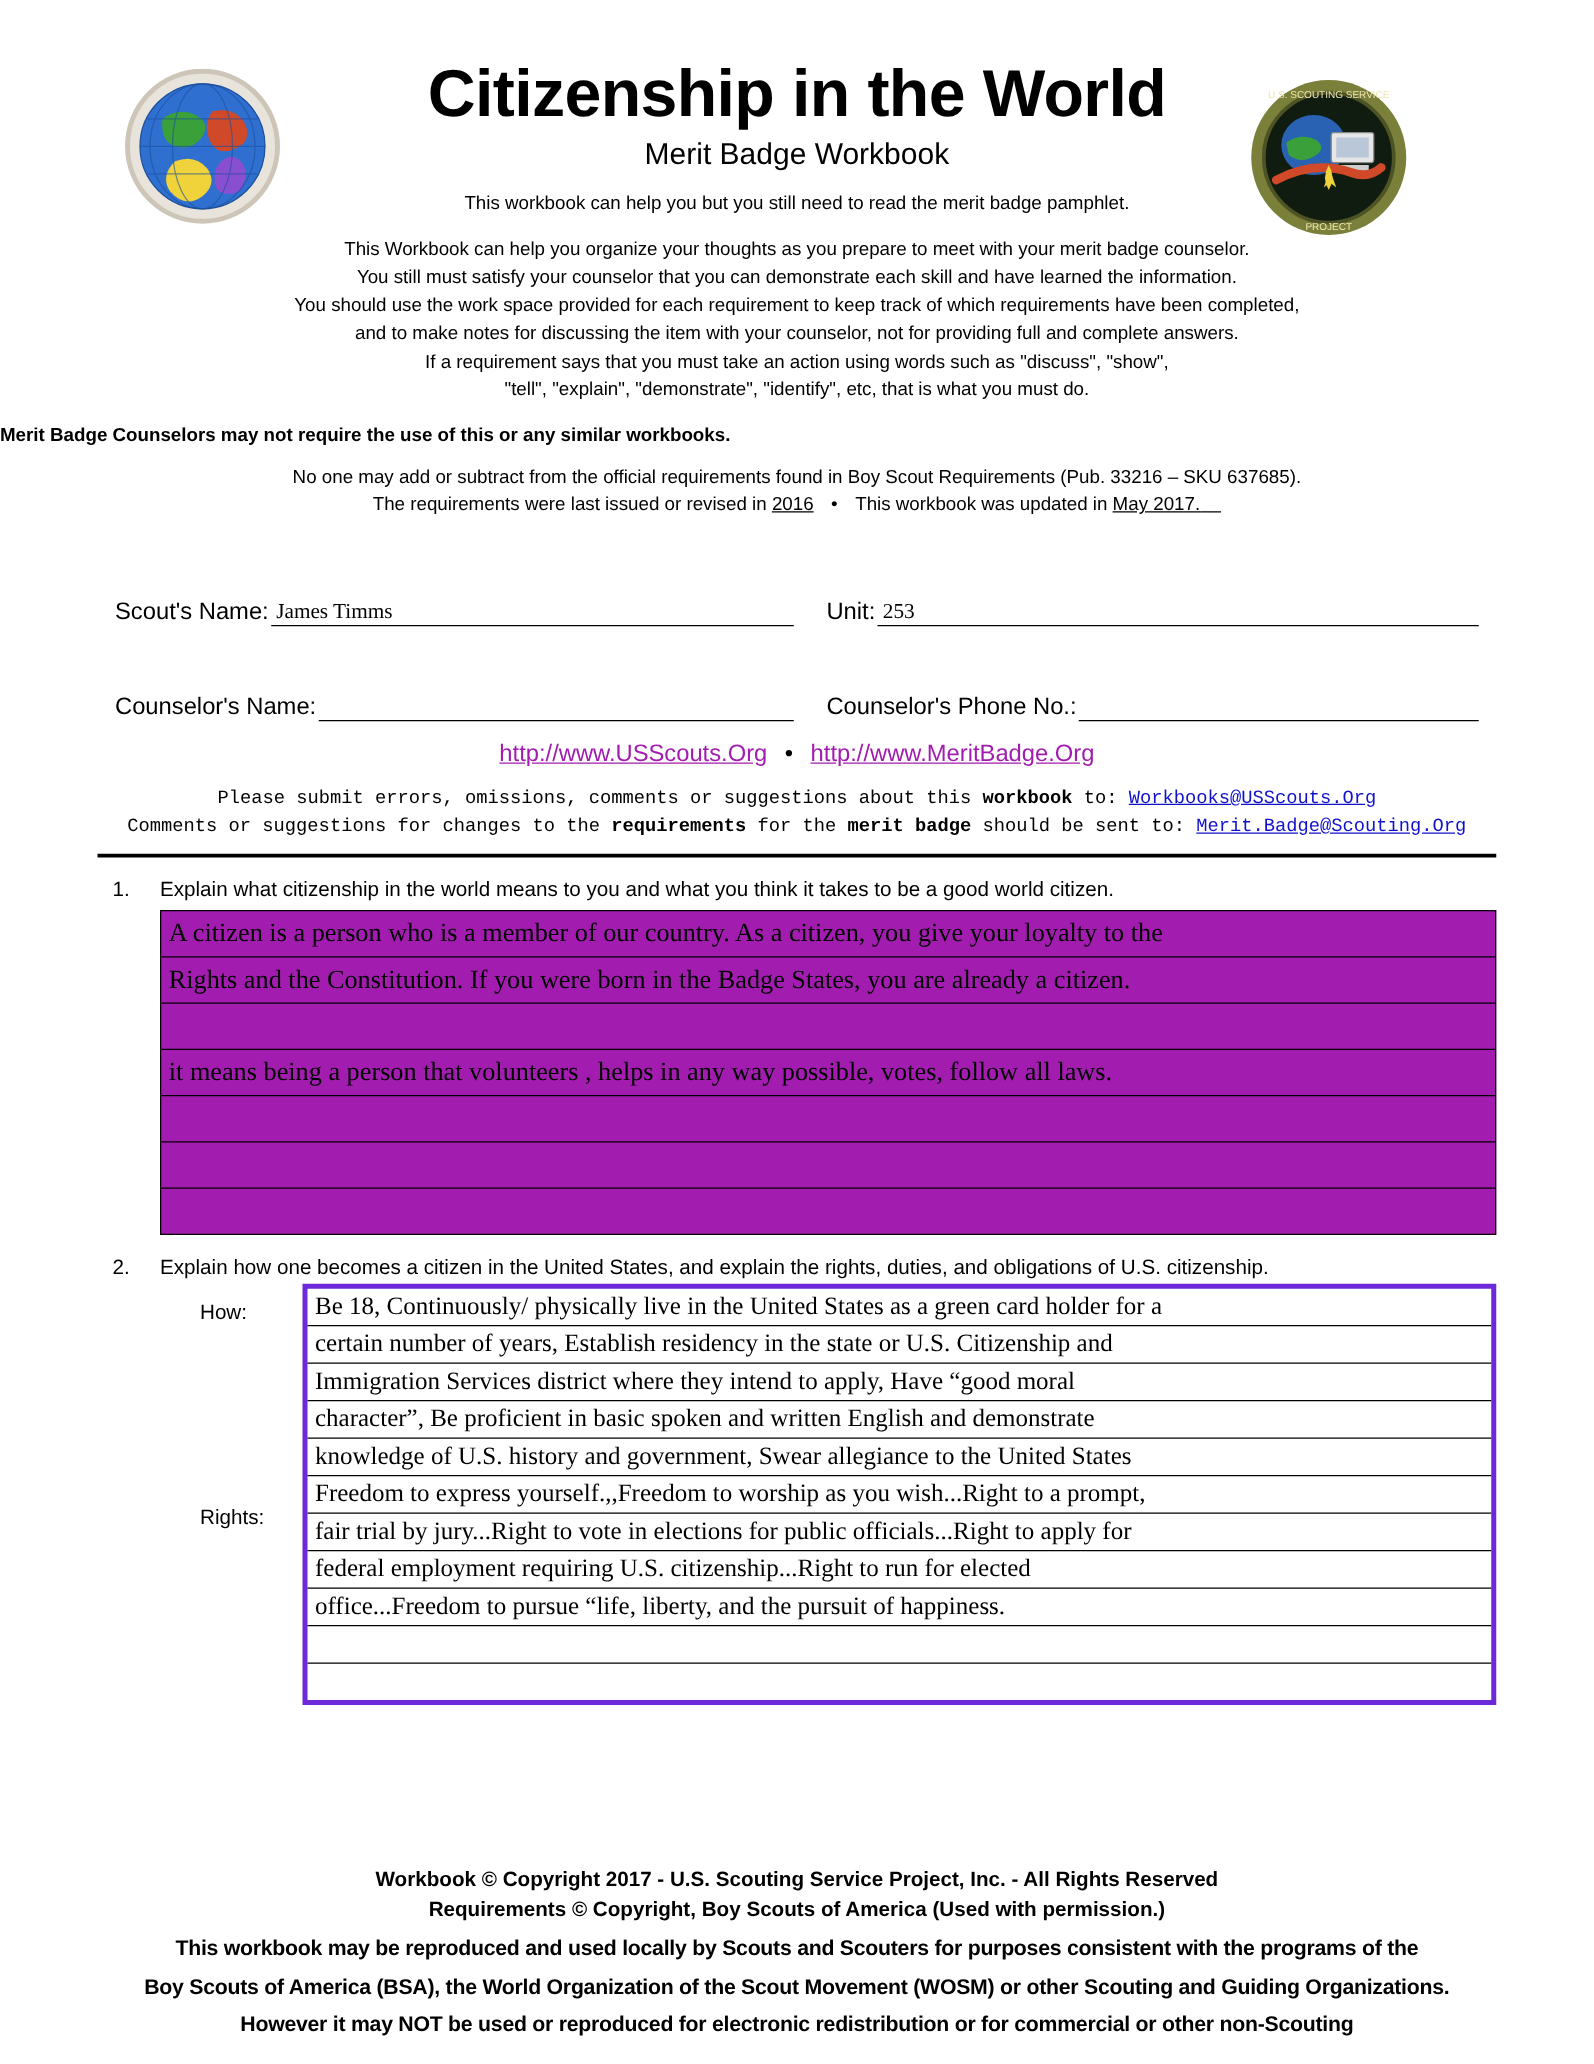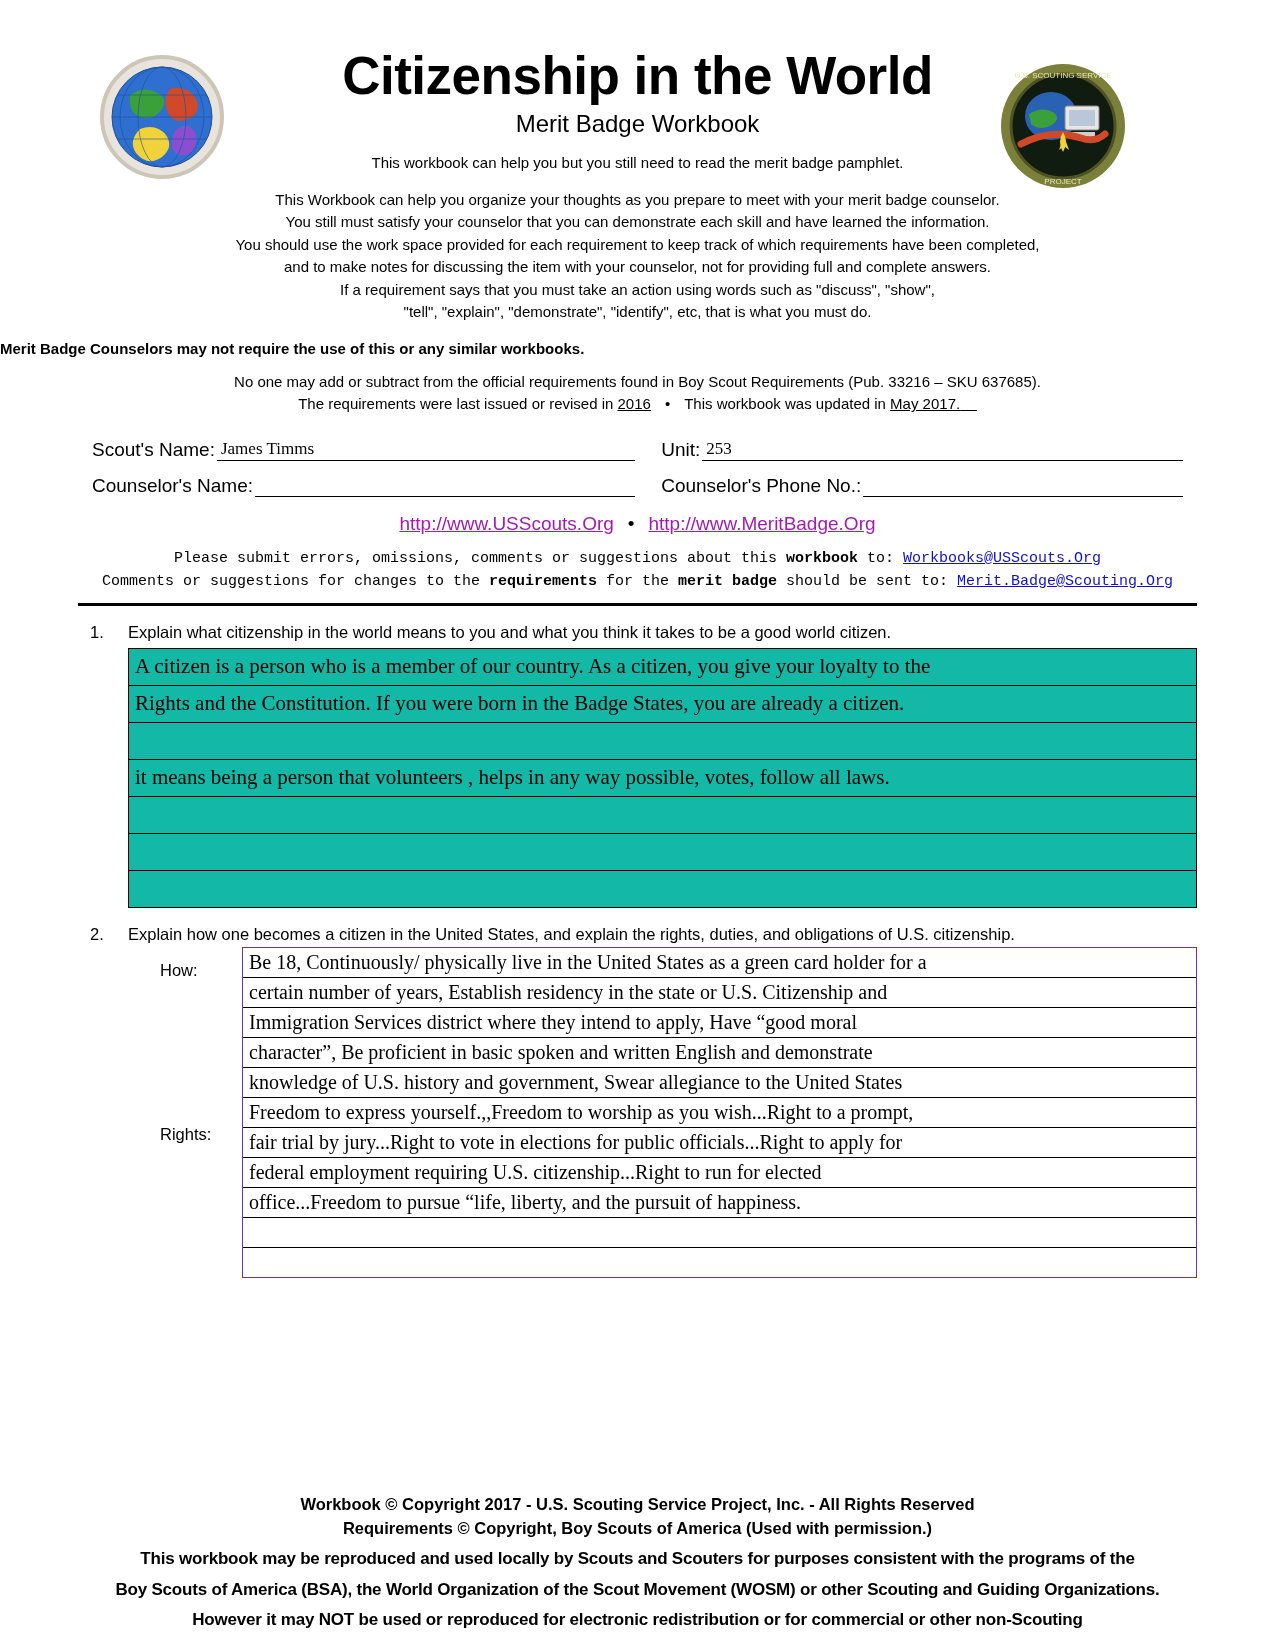--- a/index.html
+++ b/index.html
@@ -92,20 +92,21 @@
   }
   .field-row {
     display: flex;
     align-items: flex-end;
     margin-bottom: 13px;
   }
   .field-cell {
     display: flex;
     align-items: flex-end;
     flex: 1 1 0;
+    margin-top: 40px;
   }
   .field-label {
     white-space: nowrap;
     font-size: 19px;
   }
   .field-line {
     flex: 1;
     border-bottom: 1px solid #000;
     margin-left: 2px;
     height: 22px;
@@ -160,21 +161,21 @@
   .req-num {
     width: 38px;
     flex: 0 0 38px;
   }
   .req-text { flex: 1; }
 
   .answer-box {
     margin-top: 4px;
     margin-left: 38px;
     border: 1px solid #000;
-    background: #14b8a6;
+    background: #a21caf;
   }
   .ans-line {
     border-bottom: 1px solid #000;
     height: 36px;
     padding: 0 6px;
     font-family: "Liberation Serif", serif;
     font-size: 21px;
     line-height: 34px;
     white-space: nowrap;
     overflow: hidden;
@@ -198,21 +199,21 @@
     top: 14px;
     left: 32px;
   }
   .q2-label-rights {
     position: absolute;
     top: 178px;
     left: 32px;
   }
   .q2-box {
     flex: 1;
-    border: 1px solid #6d28d9;
+    border: 4px solid #6d28d9;
   }
   .q2-box .ans-line { height: 29px; line-height: 28px; font-size: 20px; }
   .q2-sep { border-bottom: 1px solid #000; }
 
   
   .footer {
     position: absolute;
     left: 0;
     right: 0;
     bottom: 18px;

